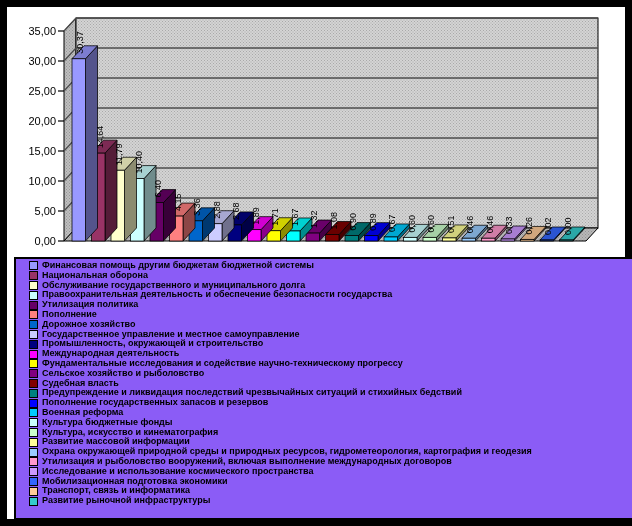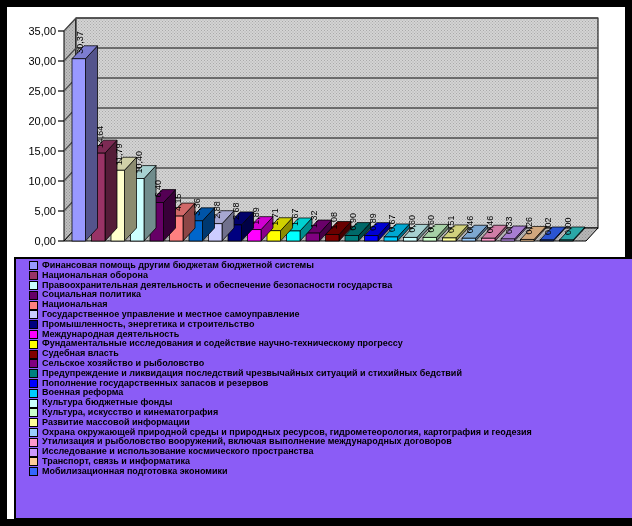--- a/index.html
+++ b/index.html
@@ -189,56 +189,64 @@
 <div class="legend" id="legend-box">
     <div class="legend-row">
       <span class="legend-swatch" style="background: rgb(153, 153, 255);"></span>
       <span class="legend-text">Финансовая помощь другим бюджетам бюджетной системы</span>
     </div>
     <div class="legend-row">
       <span class="legend-swatch" style="background: rgb(153, 51, 102);"></span>
       <span class="legend-text">Национальная оборона</span>
     </div>
     <div class="legend-row">
+      <span class="legend-swatch" style="background: rgb(255, 255, 204);"></span>
+      <span class="legend-text">Обслуживание государственного и муниципального долга</span>
+    </div>
+    <div class="legend-row">
       <span class="legend-swatch" style="background: rgb(204, 255, 255);"></span>
       <span class="legend-text">Правоохранительная деятельность и обеспечение безопасности государства</span>
     </div>
     <div class="legend-row">
       <span class="legend-swatch" style="background: rgb(102, 0, 102);"></span>
-      <span class="legend-text">Социальная политика</span>
+      <span class="legend-text">Утилизация политика</span>
     </div>
     <div class="legend-row">
       <span class="legend-swatch" style="background: rgb(255, 128, 128);"></span>
-      <span class="legend-text">Национальная</span>
+      <span class="legend-text">Пополнение</span>
+    </div>
+    <div class="legend-row">
+      <span class="legend-swatch" style="background: rgb(0, 102, 204);"></span>
+      <span class="legend-text">Дорожное хозяйство</span>
     </div>
     <div class="legend-row">
       <span class="legend-swatch" style="background: rgb(204, 204, 255);"></span>
       <span class="legend-text">Государственное управление и местное самоуправление</span>
     </div>
     <div class="legend-row">
       <span class="legend-swatch" style="background: rgb(0, 0, 128);"></span>
-      <span class="legend-text">Промышленность, энергетика и строительство</span>
+      <span class="legend-text">Промышленность, окружающей и строительство</span>
     </div>
     <div class="legend-row">
       <span class="legend-swatch" style="background: rgb(255, 0, 255);"></span>
       <span class="legend-text">Международная деятельность</span>
     </div>
     <div class="legend-row">
       <span class="legend-swatch" style="background: rgb(255, 255, 0);"></span>
       <span class="legend-text">Фундаментальные исследования и содействие научно-техническому прогрессу</span>
     </div>
     <div class="legend-row">
+      <span class="legend-swatch" style="background: rgb(128, 0, 128);"></span>
+      <span class="legend-text">Сельское хозяйство и рыболовство</span>
+    </div>
+    <div class="legend-row">
       <span class="legend-swatch" style="background: rgb(128, 0, 0);"></span>
       <span class="legend-text">Судебная власть</span>
     </div>
     <div class="legend-row">
-      <span class="legend-swatch" style="background: rgb(128, 0, 128);"></span>
-      <span class="legend-text">Сельское хозяйство и рыболовство</span>
-    </div>
-    <div class="legend-row">
       <span class="legend-swatch" style="background: rgb(0, 128, 128);"></span>
       <span class="legend-text">Предупреждение и ликвидация последствий чрезвычайных ситуаций и стихийных бедствий</span>
     </div>
     <div class="legend-row">
       <span class="legend-swatch" style="background: rgb(0, 0, 255);"></span>
       <span class="legend-text">Пополнение государственных запасов и резервов</span>
     </div>
     <div class="legend-row">
       <span class="legend-swatch" style="background: rgb(0, 204, 255);"></span>
       <span class="legend-text">Военная реформа</span>
@@ -261,20 +269,24 @@
     </div>
     <div class="legend-row">
       <span class="legend-swatch" style="background: rgb(255, 153, 204);"></span>
       <span class="legend-text">Утилизация и рыболовство вооружений, включая выполнение международных договоров</span>
     </div>
     <div class="legend-row">
       <span class="legend-swatch" style="background: rgb(204, 153, 255);"></span>
       <span class="legend-text">Исследование и использование космического пространства</span>
     </div>
     <div class="legend-row">
+      <span class="legend-swatch" style="background: rgb(51, 102, 255);"></span>
+      <span class="legend-text">Мобилизационная подготовка экономики</span>
+    </div>
+    <div class="legend-row">
       <span class="legend-swatch" style="background: rgb(255, 204, 153);"></span>
       <span class="legend-text">Транспорт, связь и информатика</span>
     </div>
     <div class="legend-row">
-      <span class="legend-swatch" style="background: rgb(51, 102, 255);"></span>
-      <span class="legend-text">Мобилизационная подготовка экономики</span>
+      <span class="legend-swatch" style="background: rgb(51, 204, 204);"></span>
+      <span class="legend-text">Развитие рыночной инфраструктуры</span>
     </div>
   </div>
 
 </body></html>

